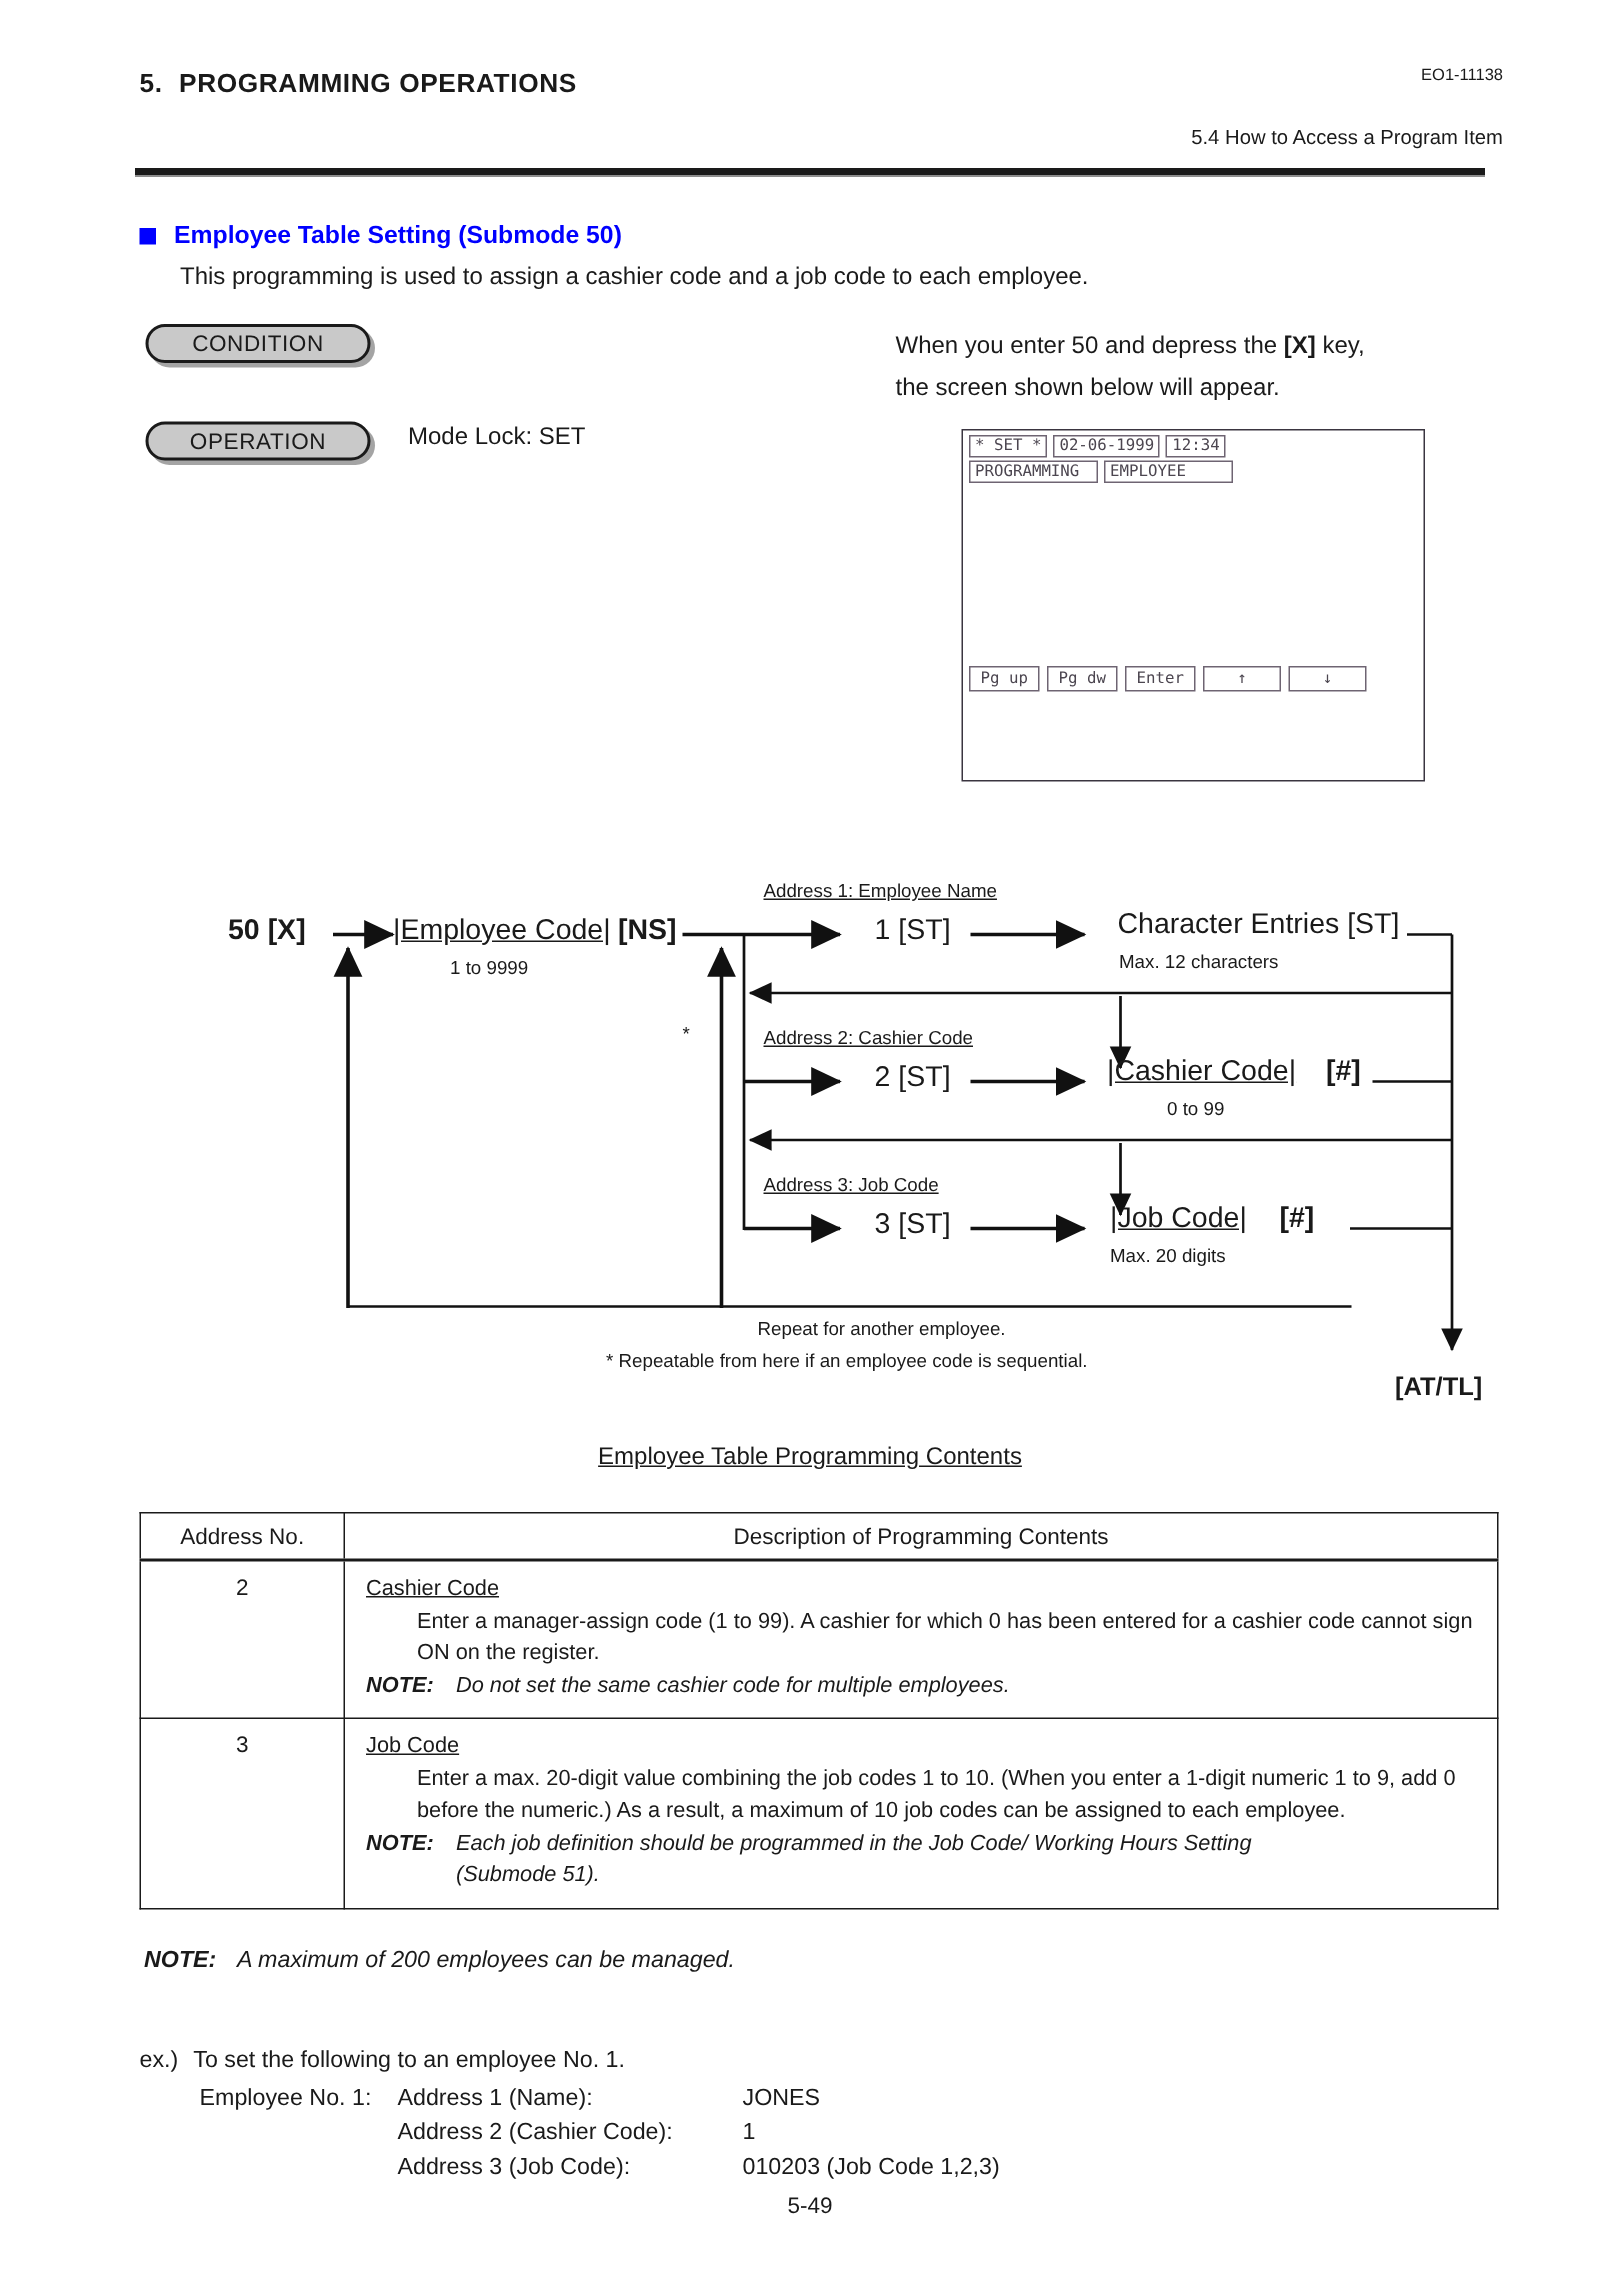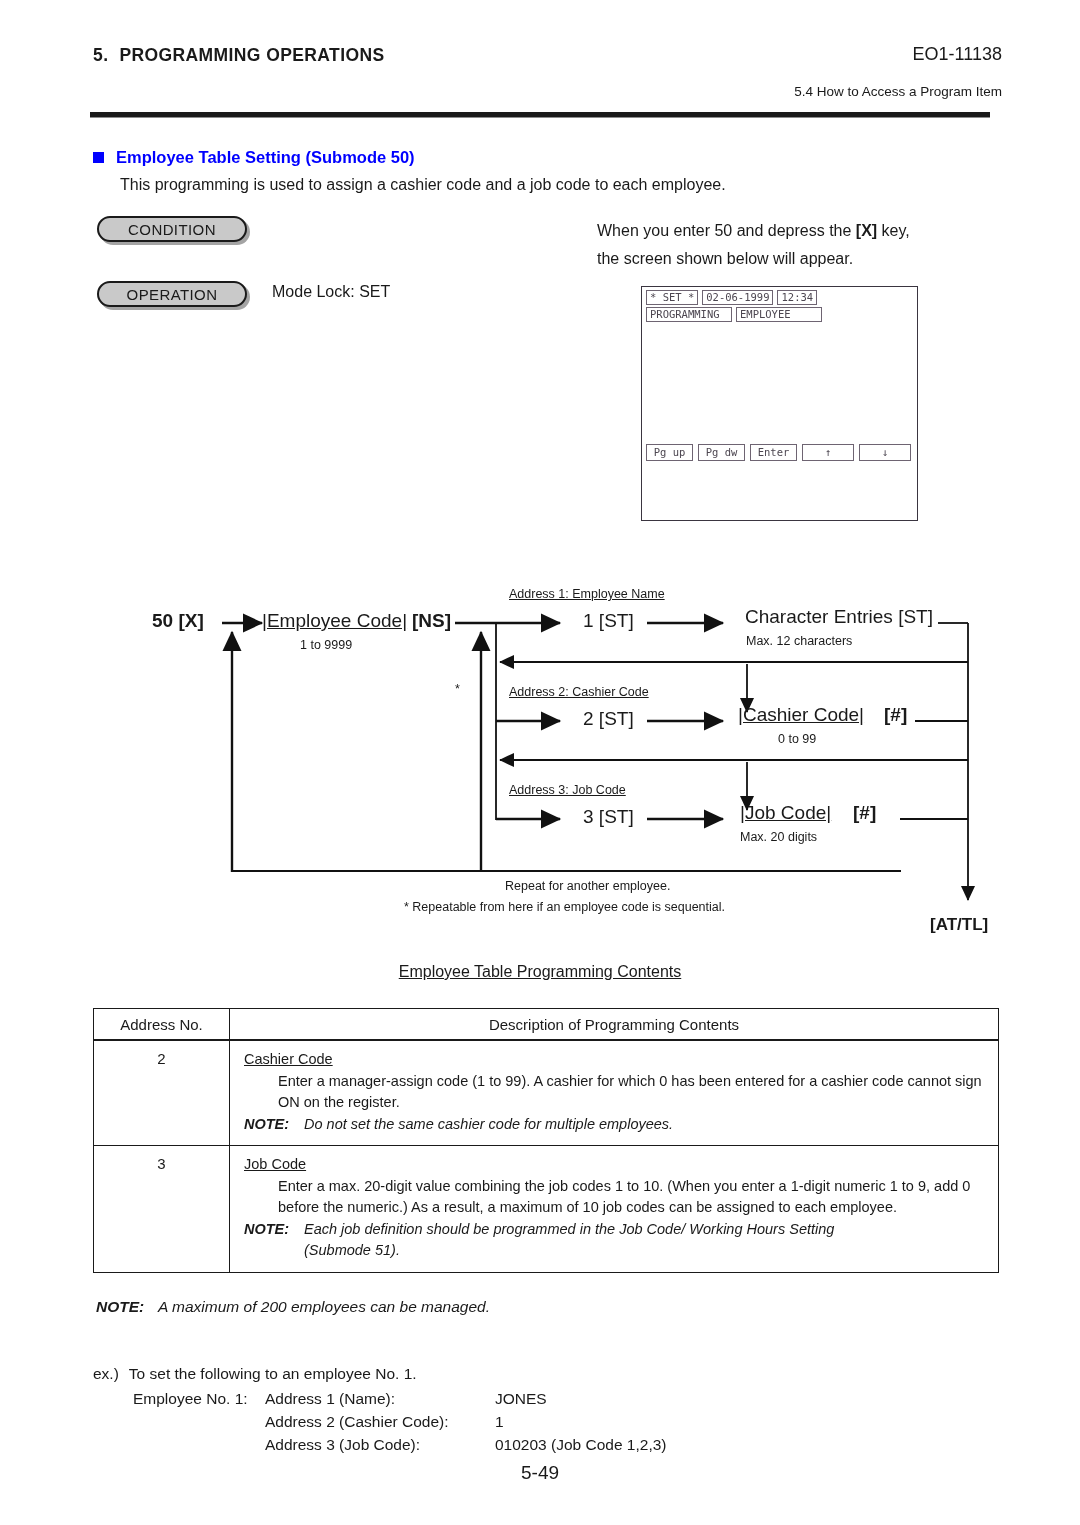--- a/index.html
+++ b/index.html
@@ -15,21 +15,21 @@
   .page { position:relative; width:1080px; height:1525px; }
 
   
   .hdr-chapter {
     position:absolute; left:93px; top:45px;
     font-size:17.5px; font-weight:bold; letter-spacing:.4px;
   }
   .hdr-chapter .num { margin-right:11px; }
   .hdr-doc {
     position:absolute; right:78px; top:44px;
-    font-size:18px;
+    font-size:11px;
   }
   .hdr-section {
     position:absolute; right:78px; top:84px;
     font-size:13.5px;
   }
   .hdr-rule {
     position:absolute; left:90px; top:112px; width:900px; height:5px;
     background:#1a1a1a;
   }
   .hdr-rule::after{
@@ -66,21 +66,21 @@
 
   .cond-col1 { position:absolute; left:272px; top:217px; font-size:16px; line-height:28px; }
   .cond-col2 { position:absolute; left:597px; top:217px; font-size:16px; line-height:28px; width:370px;}
   .cond-col2 .l2 { display:block; text-align:left; }
   .oper-col1 { position:absolute; left:272px; top:283px; font-size:16px; }
   .kbd { font-weight:bold; }
 
   
   .lcd {
     position:absolute; left:641px; top:286px;
-    width:277px; height:235px;
+    width:309px; height:235px;
     border:1.5px solid #3a3540;
     background:#ffffff;
     padding:3px 4px 4px 4px;
     font-family:"DejaVu Sans Mono", monospace;
   }
   .lcd-row { display:flex; gap:4px; }
   .lcd-row.r2 { margin-top:2px; }
   .lcd-field {
     border:1px solid #6e6472;
     font-size:10.5px; line-height:13px;
@@ -162,21 +162,21 @@
   .ex { position:absolute; left:93px; top:1365px; font-size:15.5px; }
   .ex-line1 { display:flex; gap:10px; }
   .ex-rows { margin-top:4px; }
   .ex-row { display:flex; line-height:23px; }
   .ex-c1 { width:172px; padding-left:40px; }
   .ex-c2 { width:230px; }
   .ex-c3 { width:260px; }
 
   .pagenum {
     position:absolute; left:0; top:1462px; width:1080px;
-    text-align:center; font-size:19px;
+    text-align:center; font-size:15px;
   }
 </style>
 </head>
 <body>
 
 <div class="page">
 
   <div class="hdr-chapter">
     <span class="num">5.</span><span>PROGRAMMING OPERATIONS</span>
   </div>

